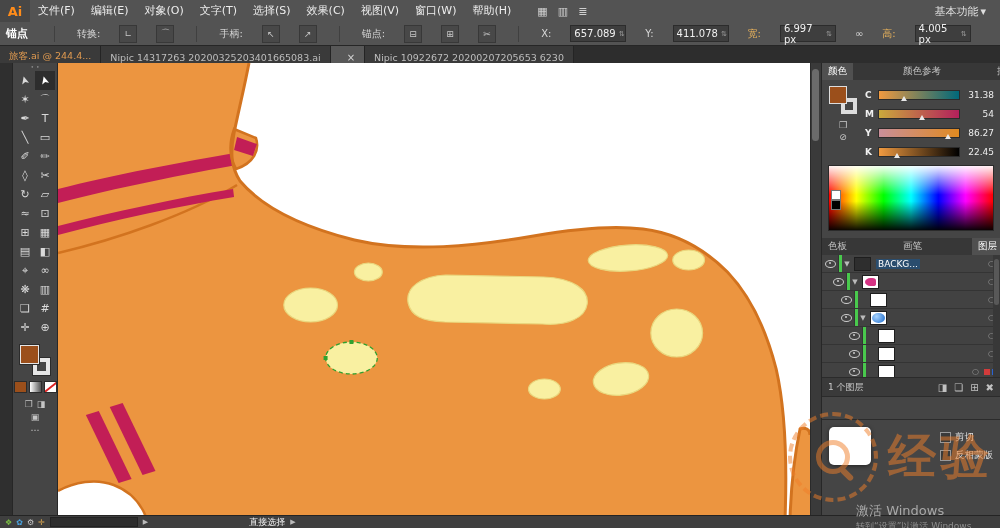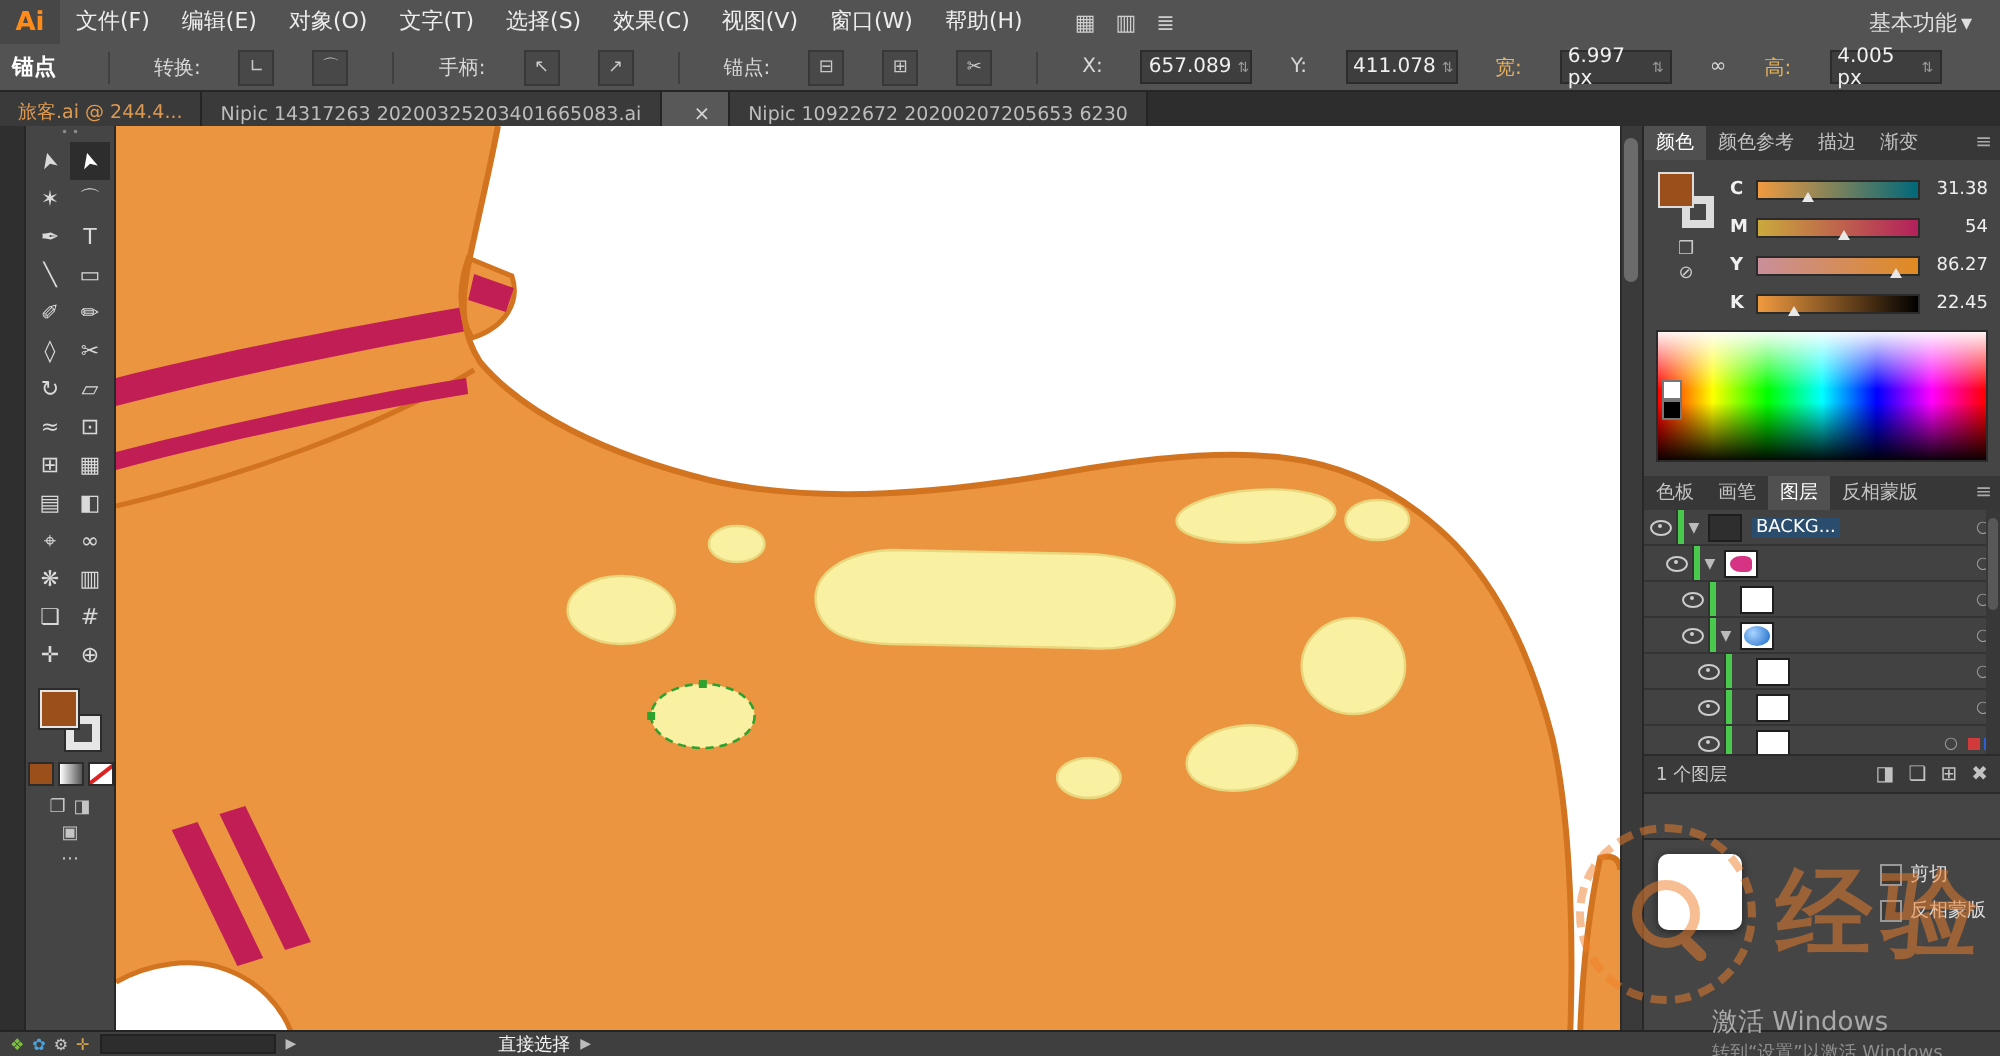--- a/index.html
+++ b/index.html
@@ -46,21 +46,21 @@
   .mini.none::after{content:"";position:absolute;left:-2px;top:4px;width:16px;height:2px;background:#d22;transform:rotate(-38deg);}
   .tb-extra{margin-top:6px;display:flex;flex-direction:column;gap:3px;align-items:center;color:#c5c5c5;font-size:9px;}
   .tb-extra .row{display:flex;gap:4px;}
   
   .canvas-wrap{flex:1;position:relative;background:#fff;overflow:hidden;}
   .canvas-wrap svg{position:absolute;inset:0;width:100%;height:100%;}
   .v-scroll{width:10px;background:#3a3a3a;border-left:1px solid #2a2a2a;position:relative;}
   .v-thumb{position:absolute;top:6px;left:1px;width:7px;height:72px;background:#6b6b6b;border-radius:4px;}
   
   .panels{width:178px;background:#454545;border-left:1px solid #272727;display:flex;flex-direction:column;font-size:10px;}
-  .ptabs{height:17px;background:#373737;display:flex;align-items:stretch;flex:none;}
+  .ptabs{height:17px;background:#373737;display:flex;align-items:stretch;flex:none;gap:44px;}
   .ptab{padding:0 6px;display:flex;align-items:center;color:#c3c3c3;font-size:9.5px;white-space:nowrap;}
   .ptab.active{background:#505050;color:#fff;}
   .ptab-menu{margin-left:auto;color:#aaa;padding:0 4px;display:flex;align-items:center;}
   .color-body{display:flex;padding:6px 6px 2px 6px;gap:7px;flex:none;}
   .cp-left{width:30px;display:flex;flex-direction:column;align-items:center;}
   .cp-fs{position:relative;width:28px;height:28px;}
   .cp-fill{position:absolute;top:0;left:0;width:16px;height:16px;background:#9b4f1b;border:1px solid #ddd;}
   .cp-stroke{position:absolute;bottom:0;right:0;width:16px;height:16px;border:4px solid #ddd;box-sizing:border-box;background:#454545;}
   .cp-icons{margin-top:6px;display:flex;flex-direction:column;gap:2px;color:#c9c9c9;font-size:9px;align-items:center;}
   .sliders{flex:1;display:flex;flex-direction:column;gap:5px;padding-top:2px;}

